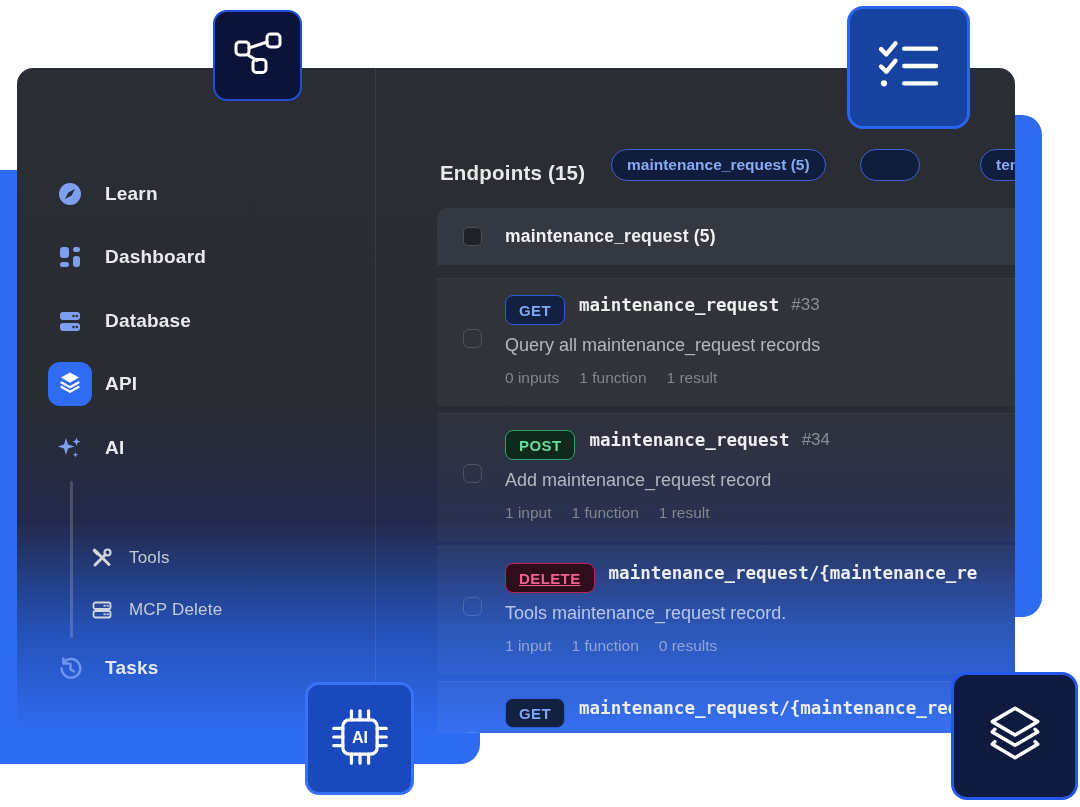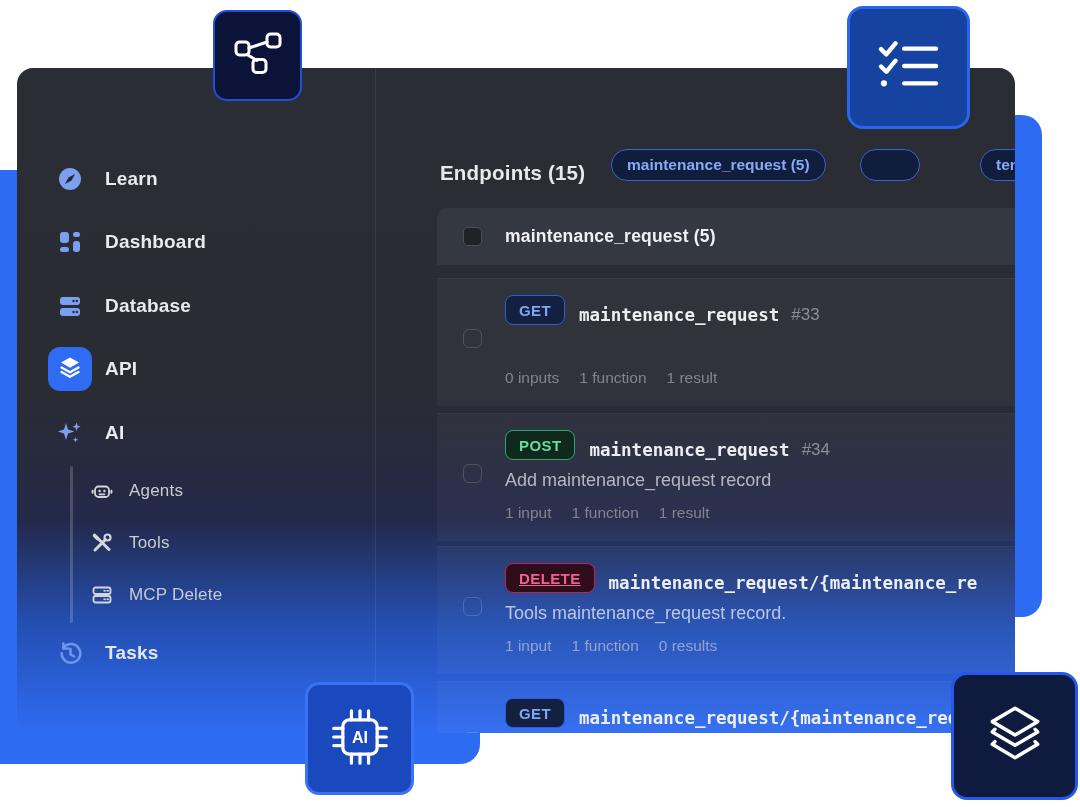--- a/index.html
+++ b/index.html
@@ -11,21 +11,21 @@
             background:#2e6bf3;border-radius:20px;}
   .frame-tr{position:absolute;left:700px;top:115px;width:342px;height:502px;
             background:#2e6bf3;border-radius:20px;}
 
   
   .window{position:absolute;left:17px;top:68px;width:998px;height:665px;border-radius:16px;
           overflow:hidden;
           background:linear-gradient(180deg,#2a2d34 0%,#292c33 50%,#23294a 68%,#2450b4 84%,#2f6bf2 100%);}
 
   
-  .sidebar{position:absolute;left:0;top:0;width:358px;height:100%;}
+  .sidebar{position:absolute;left:0;top:15px;width:358px;height:100%;}
   .sidebar-divider{position:absolute;left:358px;top:0;bottom:0;width:1px;background:rgba(255,255,255,0.08);}
   .nav-item{position:absolute;left:0;width:340px;height:40px;display:flex;align-items:center;}
   .nav-icon{position:absolute;left:40px;width:26px;height:26px;display:flex;align-items:center;justify-content:center;}
   .nav-label{position:absolute;left:88px;font-size:19px;font-weight:600;color:#e8eaee;letter-spacing:.2px;}
   .nav-item.sub .nav-icon{left:73px;width:24px;height:24px;}
   .nav-item.sub .nav-label{left:112px;font-size:17px;font-weight:500;color:#c7cbd1;}
   .active-square{position:absolute;left:31px;top:-2px;width:44px;height:44px;border-radius:12px;
                  background:#2f6bf3;display:flex;align-items:center;justify-content:center;}
   .subtree-line{position:absolute;left:53px;top:398px;width:3px;height:157px;border-radius:2px;
                 background:rgba(255,255,255,0.18);}
@@ -42,21 +42,21 @@
 
   .group-header{position:absolute;left:420px;top:140px;width:595px;height:57px;background:#343841;
                 border-radius:10px 10px 0 0;display:flex;align-items:center;}
   .group-label{position:absolute;left:68px;font-size:17.5px;font-weight:700;color:#eef0f2;letter-spacing:.2px;}
   .checkbox{width:19px;height:19px;border-radius:5px;border:1.5px solid #4a4f58;background:#1f2227;box-sizing:border-box;}
   .group-header .checkbox{position:absolute;left:26px;}
 
   .ep-row{position:absolute;left:420px;width:595px;height:127px;background:rgba(255,255,255,0.035);
           border-top:1px solid rgba(255,255,255,0.045);}
   .ep-row .checkbox{position:absolute;left:26px;top:50px;background:transparent;border-color:rgba(255,255,255,0.16);border-radius:6px;}
-  .ep-line1{position:absolute;left:68px;top:16px;height:30px;display:flex;align-items:flex-end;white-space:nowrap;}
+  .ep-line1{position:absolute;left:68px;top:16px;height:30px;display:flex;align-items:flex-start;white-space:nowrap;}
   .badge{height:30px;border-radius:8px;border:1.5px solid;display:flex;align-items:center;
          padding:0 13px;font-size:15px;font-weight:700;letter-spacing:.4px;box-sizing:border-box;}
   .badge.get{background:#13203f;border-color:#2c5bd9;color:#7ea7f8;}
   .badge.post{background:#0f2a1c;border-color:#33a46b;color:#64dd9c;}
   .badge.delete{background:#2f0d1b;border-color:#bb2456;color:#f0618f;text-decoration:underline;}
   .ep-path{margin-left:14px;font-family:"DejaVu Sans Mono", monospace;font-size:17.5px;font-weight:700;color:#eceef0;}
   .ep-id{margin-left:12px;font-size:17px;font-weight:500;color:#8a8f97;}
   .ep-desc{position:absolute;left:68px;top:56px;font-size:18px;color:#b4b8be;white-space:nowrap;}
   .ep-meta{position:absolute;left:68px;top:90px;display:flex;gap:20px;font-size:15.5px;color:#81868e;white-space:nowrap;}
   .row-faded .ep-desc{color:#b9c6e6;} .row-faded .ep-meta{color:#93a4cf;}
@@ -135,33 +135,20 @@
               <path d="M9 3 L11 9.5 L17.5 11.5 L11 13.5 L9 20 L7 13.5 L0.8 11.5 L7 9.5 Z"></path>
               <path d="M19.5 2.5 L20.6 5.6 L23.7 6.7 L20.6 7.8 L19.5 10.9 L18.4 7.8 L15.3 6.7 L18.4 5.6 Z"></path>
               <path d="M18.5 17 L19.2 19 L21.2 19.7 L19.2 20.4 L18.5 22.4 L17.8 20.4 L15.8 19.7 L17.8 19 Z"></path>
             </svg>
         </span>
         <span class="nav-label">AI</span>
       </div>
 
       <div class="subtree-line"></div>
 
-      <div class="nav-item sub" style="top:403px">
-        <span class="nav-icon">
-          <svg width="24" height="24" viewBox="0 0 24 24" fill="none" stroke="#d3d6da" stroke-width="1.8">
-              <rect x="5" y="7.5" width="14" height="10.5" rx="3.5"></rect>
-              <rect x="1.6" y="10.8" width="2" height="4" rx="1" fill="#d3d6da" stroke="none"></rect>
-              <rect x="20.4" y="10.8" width="2" height="4" rx="1" fill="#d3d6da" stroke="none"></rect>
-              <circle cx="9.6" cy="12" r="1.2" fill="#d3d6da" stroke="none"></circle>
-              <circle cx="14.4" cy="12" r="1.2" fill="#d3d6da" stroke="none"></circle>
-              <path d="M9.6 15.3 h4.8" stroke-linecap="round"></path>
-            </svg>
-        </span>
-        <span class="nav-label">Agents</span>
-      </div>
 
       <div class="nav-item sub" style="top:455px">
         <span class="nav-icon">
           <svg width="24" height="24" viewBox="0 0 24 24" fill="none" stroke="#d3d6da" stroke-linecap="round">
               <path d="M5 19 L15.5 8.5" stroke-width="3"></path>
               <circle cx="17.5" cy="6.5" r="3" stroke-width="2.2"></circle>
               <path d="M6.5 6 L19 18.5" stroke-width="3"></path>
               <path d="M4.5 4.5 L7.5 7.5" stroke-width="3.6"></path>
             </svg>
         </span>
@@ -212,20 +199,21 @@
       <span class="group-label">maintenance_request (5)</span>
     </div>
 
     <div class="ep-row" style="top:210px">
       <span class="checkbox"></span>
       <div class="ep-line1">
         <span class="badge get">GET</span>
         <span class="ep-path">maintenance_request</span>
         <span class="ep-id">#33</span>
       </div>
+      <div class="ep-desc">Query all maintenance_request records</div>
       <div class="ep-meta">
         <span>0 inputs</span>
         <span>1 function</span>
         <span>1 result</span>
       </div>
     </div>
 
     <div class="ep-row" style="top:345px">
       <span class="checkbox"></span>
       <div class="ep-line1">

